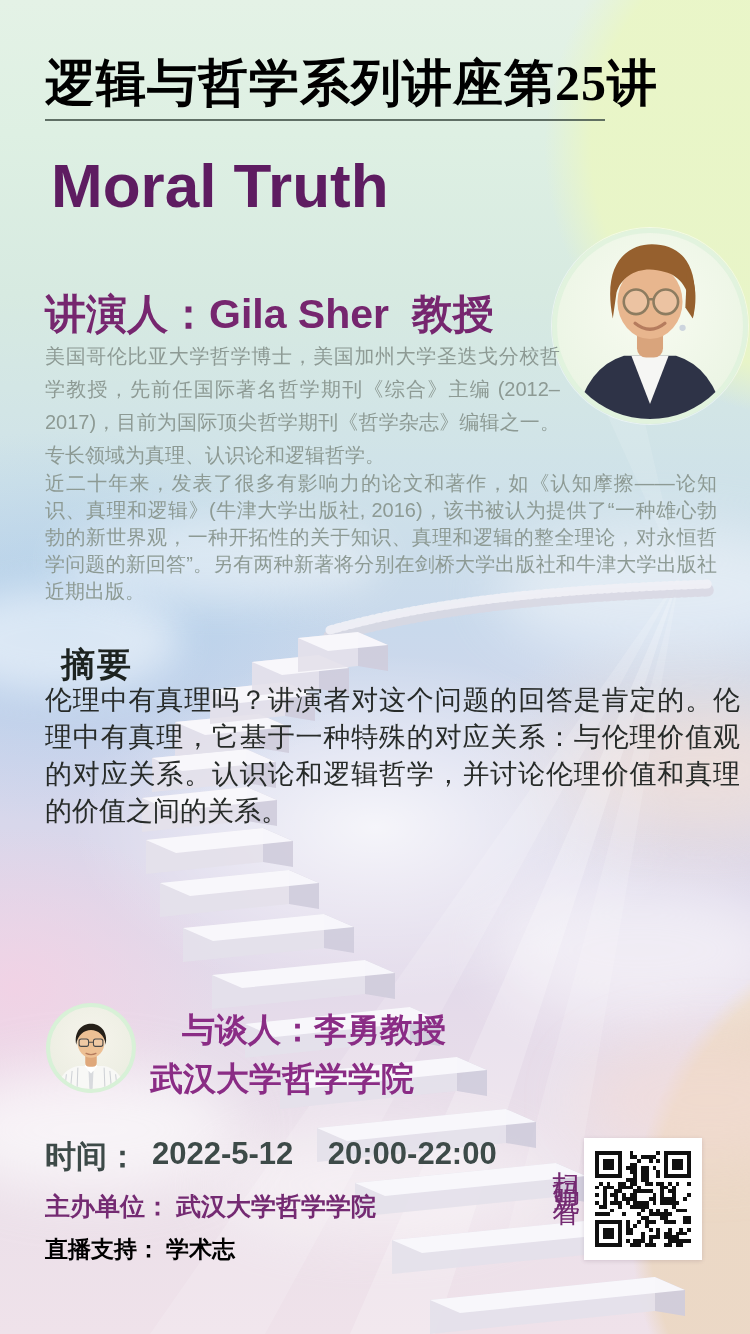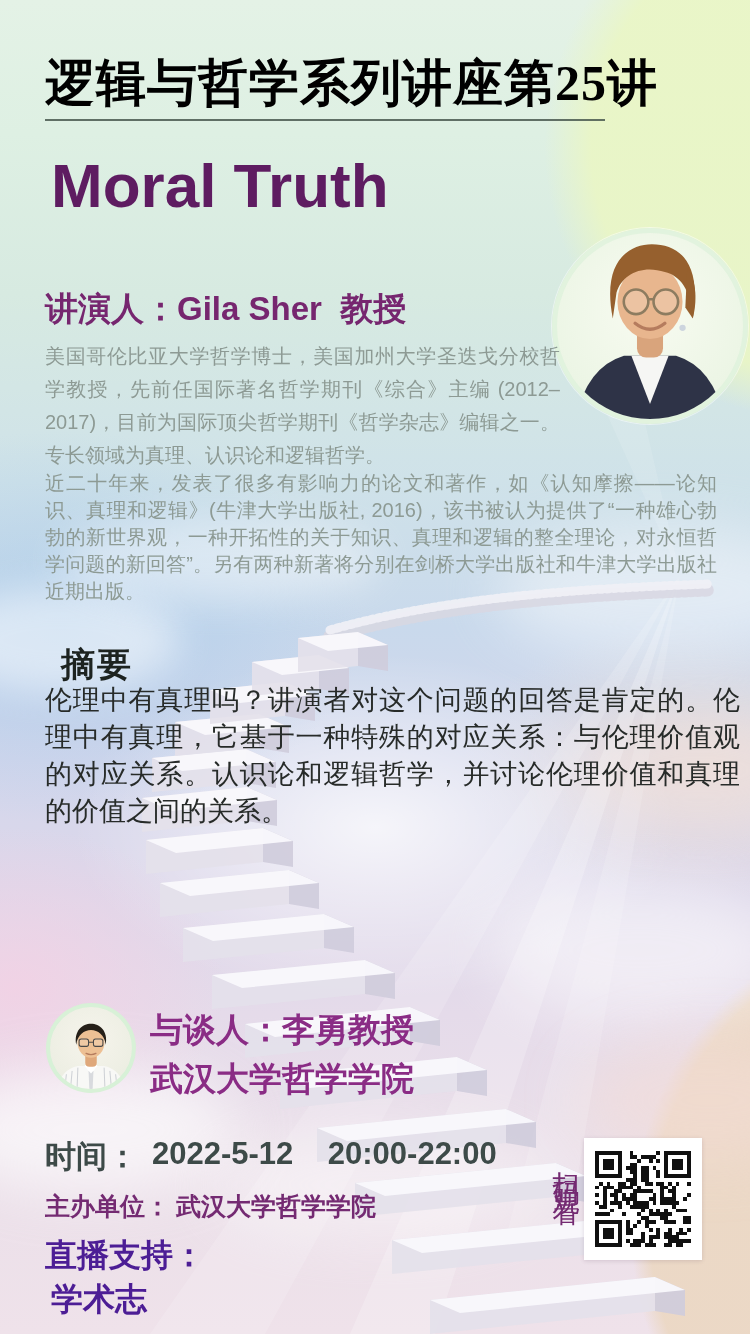--- a/index.html
+++ b/index.html
@@ -27,21 +27,21 @@
     font-family:"Liberation Serif","DejaVu Serif",serif;
     font-size:50px;font-weight:700;letter-spacing:1px;color:#000000;white-space:pre;
   }
   .divider{position:absolute;left:45px;top:119px;width:560px;height:2px;background:#49584f;opacity:.85;}
   .main-title{
     position:absolute;left:35px;top:134px;margin:16px;
     font-size:62px;font-weight:700;color:#5e1c61;letter-spacing:0;
   }
   .speaker-heading{
     position:absolute;left:45px;top:287px;
-    font-size:33px;font-weight:600;color:#76266f;white-space:pre;
+    font-size:41px;font-weight:600;color:#76266f;white-space:pre;
   }
   .bio{position:absolute;margin:0;color:#8d9a94;font-size:20px;line-height:33px;text-align:justify;}
   .bio1{left:45px;top:340px;width:515px;}
   .bio2{left:45px;top:470px;width:672px;line-height:27px;}
   .abstract-heading{
     position:absolute;left:45px;top:626px;margin:16px;
     font-family:"Liberation Serif","DejaVu Serif",serif;
     font-size:34px;font-weight:700;color:#1d2320;letter-spacing:2px;
   }
   .abstract-body{
@@ -57,27 +57,27 @@
     background:radial-gradient(circle at 50% 40%,#f8fbf1,#e7f3e0);
     box-shadow:0 0 0 1px rgba(255,255,255,.5);
   }
   .discussant-avatar{
     left:46px;top:1003px;width:82px;height:82px;
     border:4px solid rgba(214,240,214,.95);
     background:radial-gradient(circle at 50% 40%,#f6f4ec,#e9ecdf);
   }
   
   .discussant-line{position:absolute;left:150px;font-size:33px;font-weight:700;color:#8a2c85;}
-  .discussant-line1{top:1008px;}
+  .discussant-line1{top:1008px;margin-left:32px;}
   .discussant-line2{top:1057px;}
   .info-row{position:absolute;left:45px;display:flex;white-space:pre;}
   .time-row{top:1136px;font-size:31px;font-weight:700;color:#3d4a48;}
   .time-row .val{margin-left:14px;}
   .host-row{top:1190px;font-size:25px;font-weight:700;color:#742a72;justify-content:center;}
-  .stream-row{top:1234px;font-size:32px;font-weight:700;color:#4c1d95;flex-direction:column;}
+  .stream-row{top:1234px;font-size:23px;font-weight:700;color:#000000;}
   .host-row .val,.stream-row .val{margin-left:6px;}
   
   .qr-caption{
     position:absolute;left:548px;top:1150px;
     writing-mode:vertical-rl;letter-spacing:9px;
     font-size:27px;font-weight:500;color:#742a72;
   }
   .qr-box{
     position:absolute;left:584px;top:1138px;width:118px;height:122px;
     background:#fff;box-sizing:border-box;padding:11px;

